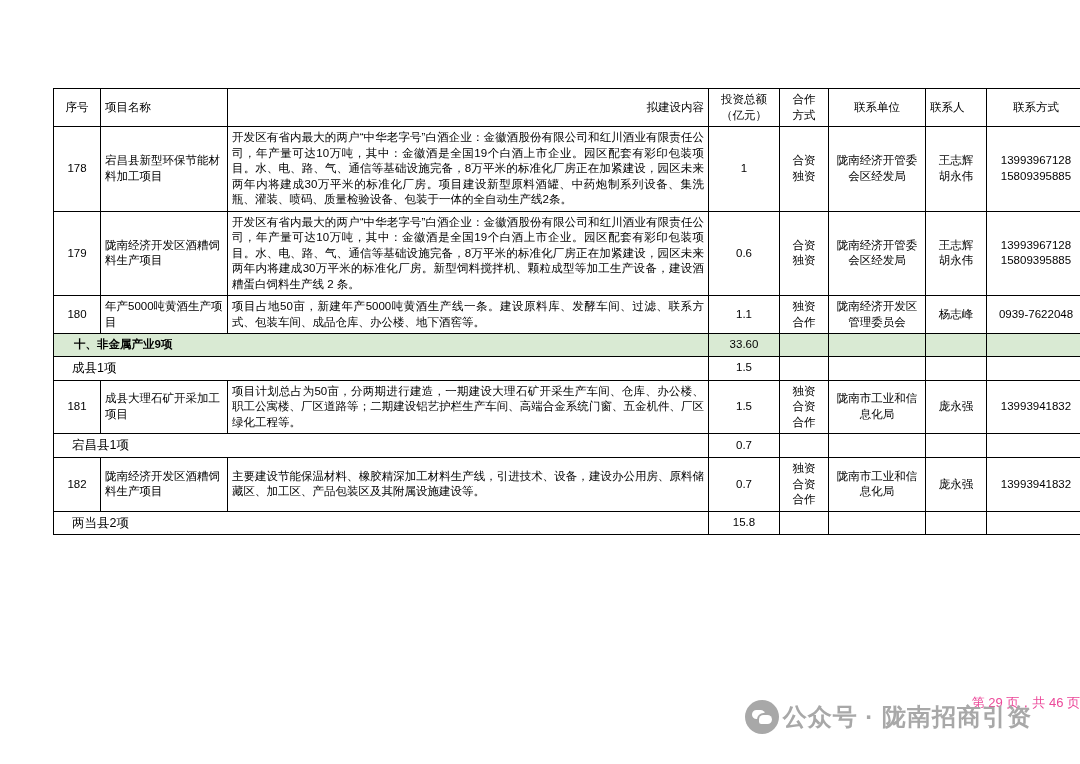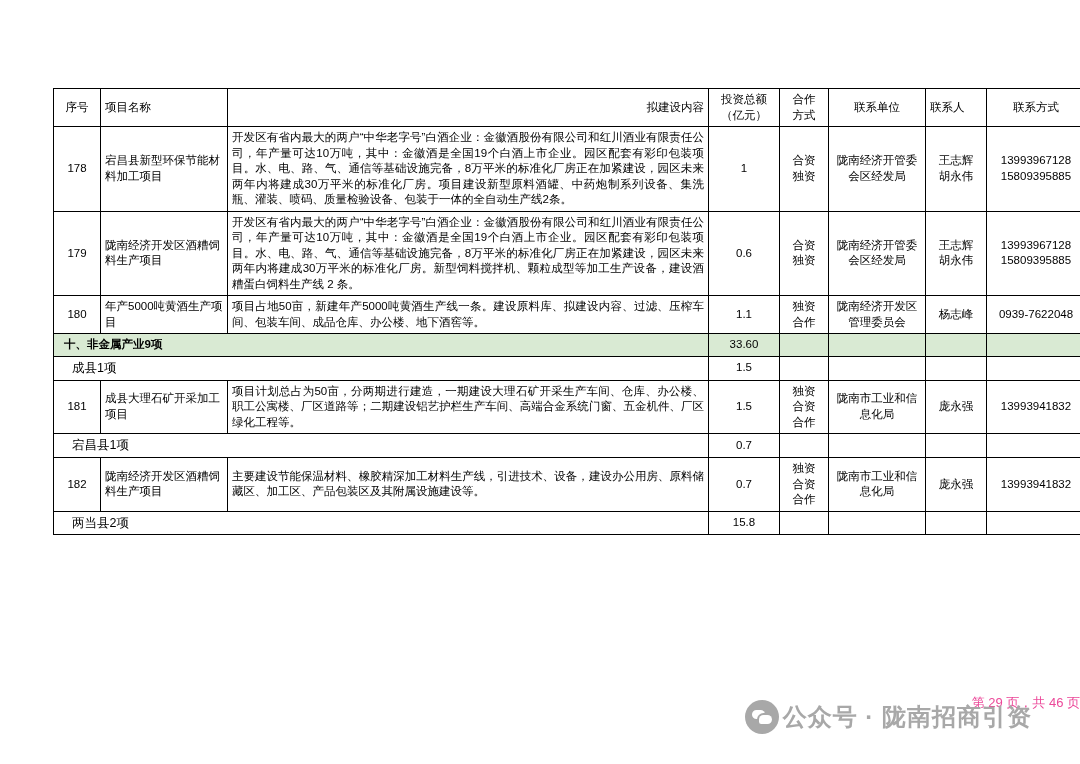--- a/index.html
+++ b/index.html
@@ -70,21 +70,21 @@
   }
   td.center {
     text-align: center;
   }
   .section-row td {
     background: #d9ead3;
     font-size: 12.5px;
   }
   .section-row td.sec-title {
     text-align: left;
-    padding-left: 10px;
+    padding-left: 20px;
     font-weight: bold;
   }
   .subtotal-row td.sub-title {
     text-align: left;
     padding-left: 18px;
     font-size: 12.5px;
   }
   .multi-line {
     white-space: pre-line;
   }
@@ -182,21 +182,21 @@
           <td class="c-unit center">陇南经济开管委会区经发局</td>
           <td class="c-person center multi-line">王志辉
 胡永伟</td>
           <td class="c-contact center multi-line">13993967128
 15809395885</td>
         </tr>
 
         <tr>
           <td class="c-seq center">180</td>
           <td class="c-name name-cell">年产5000吨黄酒生产项目</td>
-          <td class="c-content content-cell">项目占地50亩，新建年产5000吨黄酒生产线一条。建设原料库、拟建设内容、过滤、压榨车间、包装车间、成品仓库、办公楼、地下酒窖等。</td>
+          <td class="c-content content-cell">项目占地50亩，新建年产5000吨黄酒生产线一条。建设原料库、发酵车间、过滤、联系方式、包装车间、成品仓库、办公楼、地下酒窖等。</td>
           <td class="c-amount center">1.1</td>
           <td class="c-coop center multi-line">独资
 合作</td>
           <td class="c-unit center">陇南经济开发区管理委员会</td>
           <td class="c-person center multi-line">杨志峰</td>
           <td class="c-contact center multi-line">0939-7622048</td>
         </tr>
 
         <tr class="section-row">
           <td class="sec-title" colspan="3">十、非金属产业9项</td>

